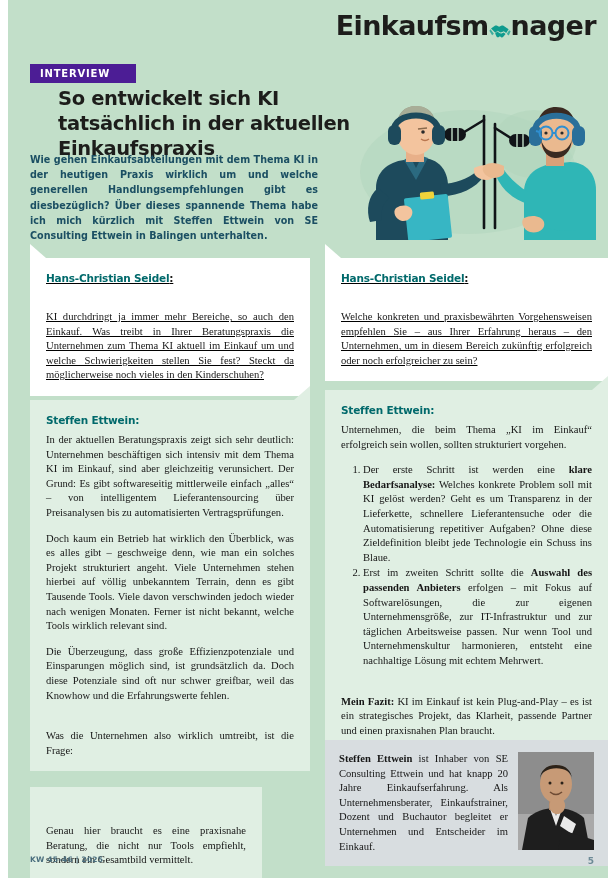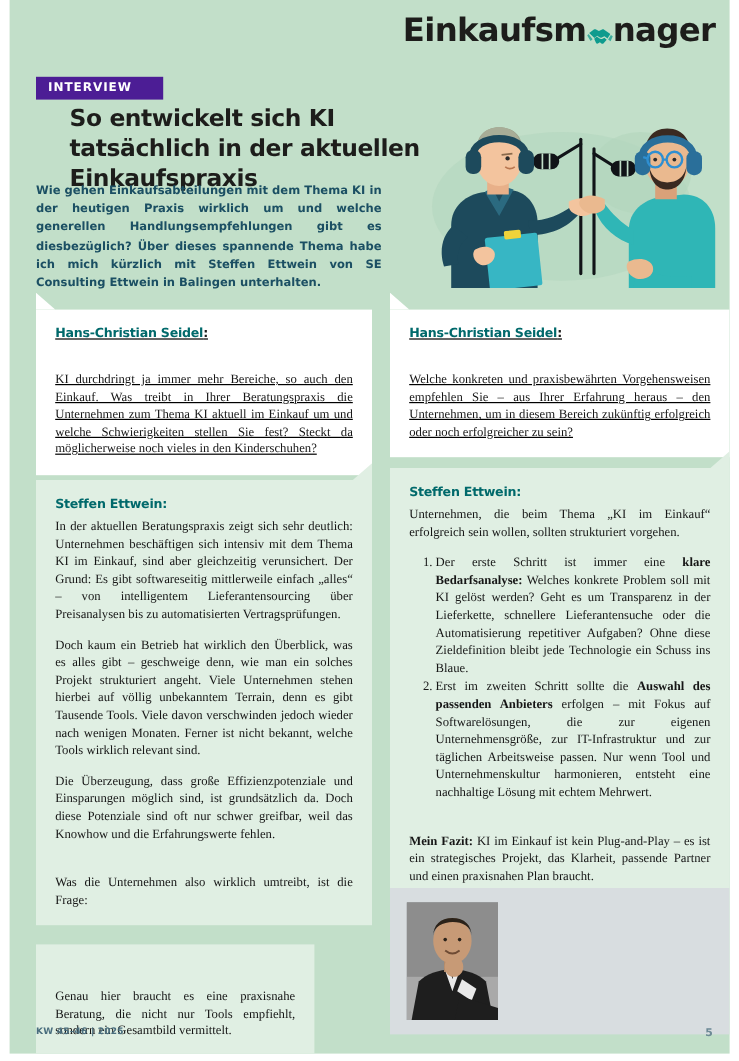--- a/index.html
+++ b/index.html
@@ -337,30 +337,31 @@
       <div class="qbox green" style="top:390px; left:0; width:283px;">
         <div class="tail tr">
           <svg viewBox="0 0 16 16" width="16" height="16">
               <polygon points="16,0 16,14 0,14" fill="#e0efe3"></polygon>
             </svg>
         </div>
         <div class="speaker">Steffen Ettwein:</div>
         <p class="body-p">Unternehmen, die beim Thema „KI im Einkauf“ erfolgreich sein wollen, sollten strukturiert vorgehen.</p>
         <ol class="steps">
           <li>
-            <span>Der erste Schritt ist immer eine </span><b>klare Bedarfsanalyse:</b><span> Welches konkrete Problem soll mit KI gelöst werden? Geht es um Transparenz in der Lieferkette, schnellere Lieferantensuche oder die Automatisierung repetitiver Aufgaben? Ohne diese Zieldefinition bleibt jede Technologie ein Schuss ins Blaue.</span>
+            <span>Der erste Schritt ist werden eine </span><b>klare Bedarfsanalyse:</b><span> Welches konkrete Problem soll mit KI gelöst werden? Geht es um Transparenz in der Lieferkette, schnellere Lieferantensuche oder die Automatisierung repetitiver Aufgaben? Ohne diese Zieldefinition bleibt jede Technologie ein Schuss ins Blaue.</span>
           </li>
           <li>
             <span>Erst im zweiten Schritt sollte die </span><b>Auswahl des passenden Anbieters</b><span> erfolgen – mit Fokus auf Softwarelösungen, die zur eigenen Unternehmensgröße, zur IT-Infrastruktur und zur täglichen Arbeitsweise passen. Nur wenn Tool und Unternehmenskultur harmonieren, entsteht eine nachhaltige Lösung mit echtem Mehrwert.</span>
           </li>
         </ol>
         <p class="body-p"><b>Mein Fazit:</b><span> KI im Einkauf ist kein Plug-and-Play – es ist ein strategisches Projekt, das Klarheit, passende Partner und einen praxisnahen Plan braucht.</span></p>
       </div>
 
       <div id="authorbox" style="top:740px; left:0; width:283px;">
+        <p class="bio"><b>Steffen Ettwein</b><span> ist Inhaber von SE Consulting Ettwein und hat knapp 20 Jahre Einkaufserfahrung. Als Unternehmensberater, Einkaufstrainer, Dozent und Buchautor begleitet er Unternehmen und Entscheider im Einkauf.</span></p>
         <div id="author-photo">
           <svg viewBox="0 0 76 98" width="76" height="98" aria-hidden="true">
             <rect width="76" height="98" fill="#8d8d8d"></rect>
             <rect y="62" width="76" height="36" fill="#a9a9a9"></rect>
 
             <path d="M4 98 L10 66 C16 60 26 56 38 56 C50 56 60 60 66 66 L72 98 Z" fill="#1e1e1e"></path>
 
             <path d="M32 57 L38 74 L44 57 L40 55 L38 64 L36 55 Z" fill="#e9e9e9"></path>
 
             <path d="M31 44 L45 44 L45 58 L31 58 Z" fill="#b08a6b"></path>

